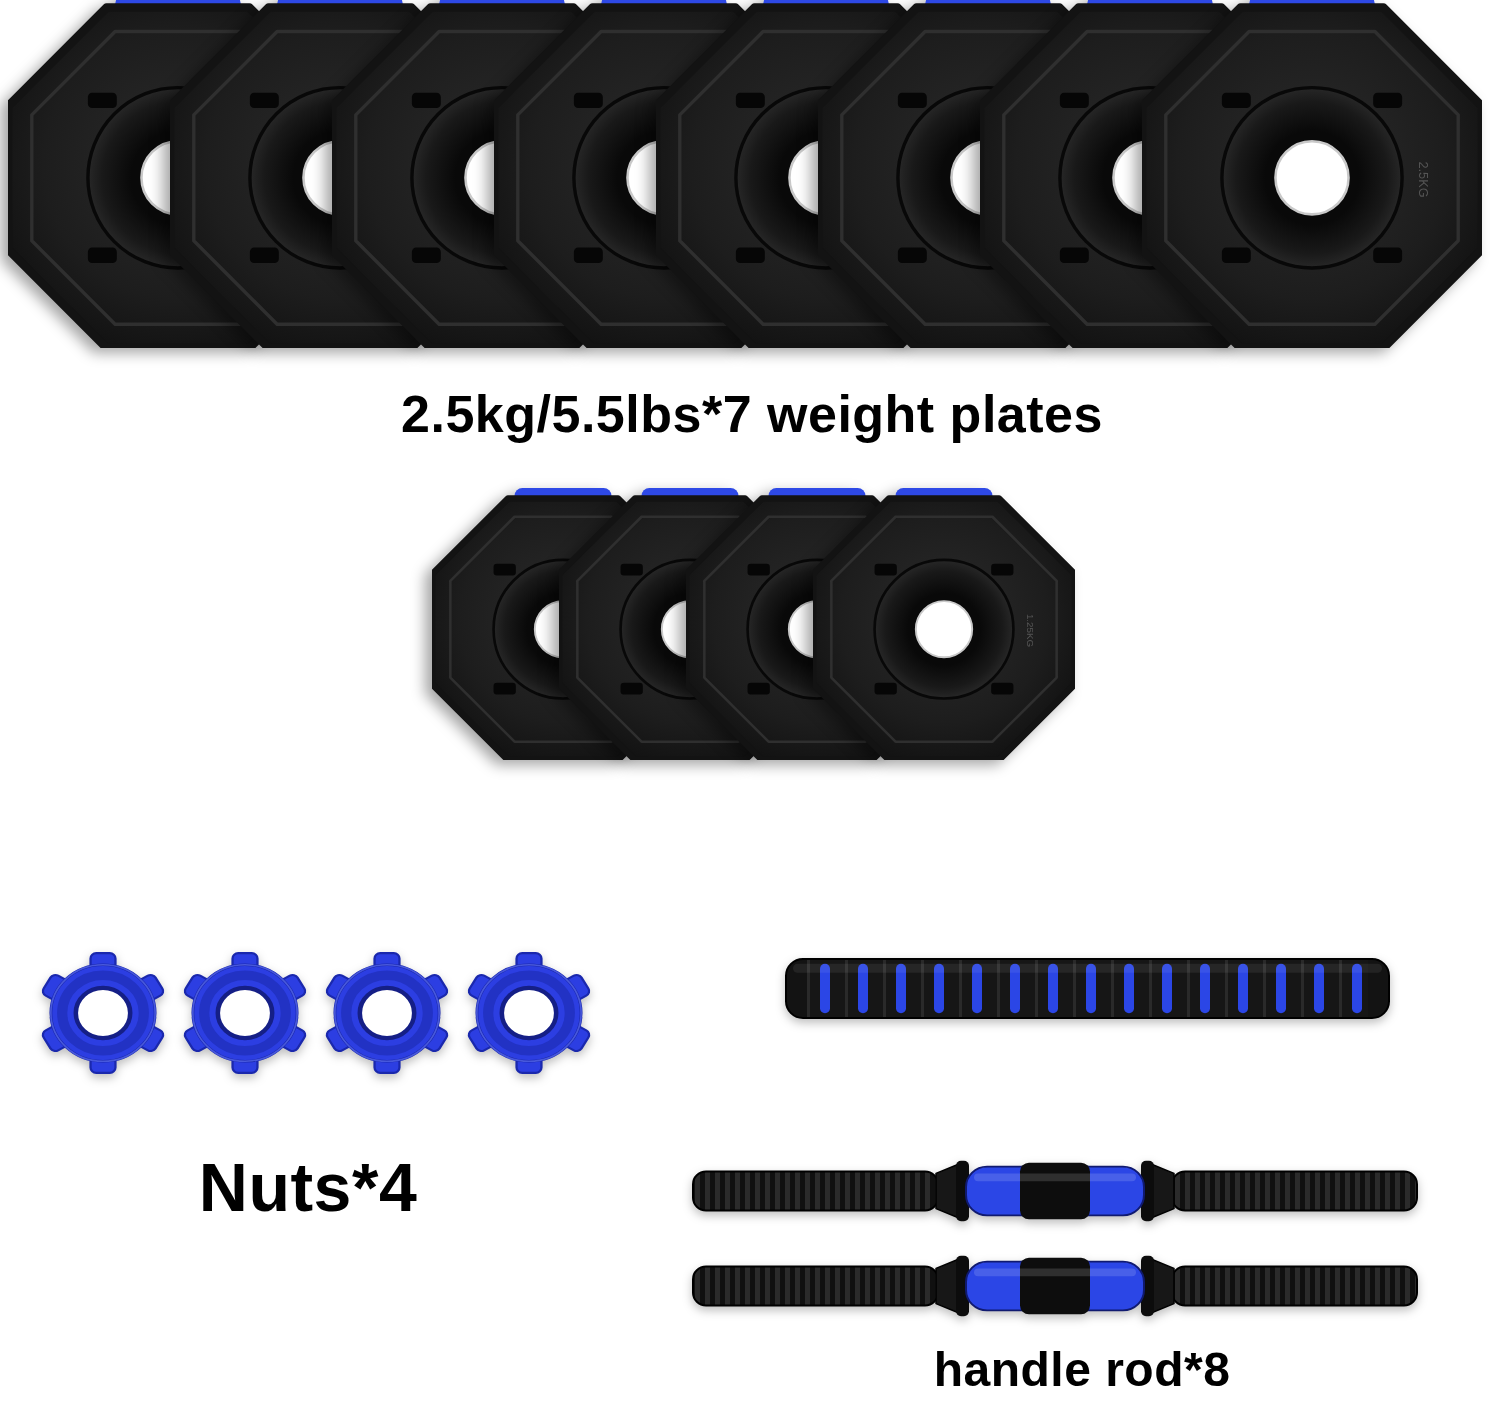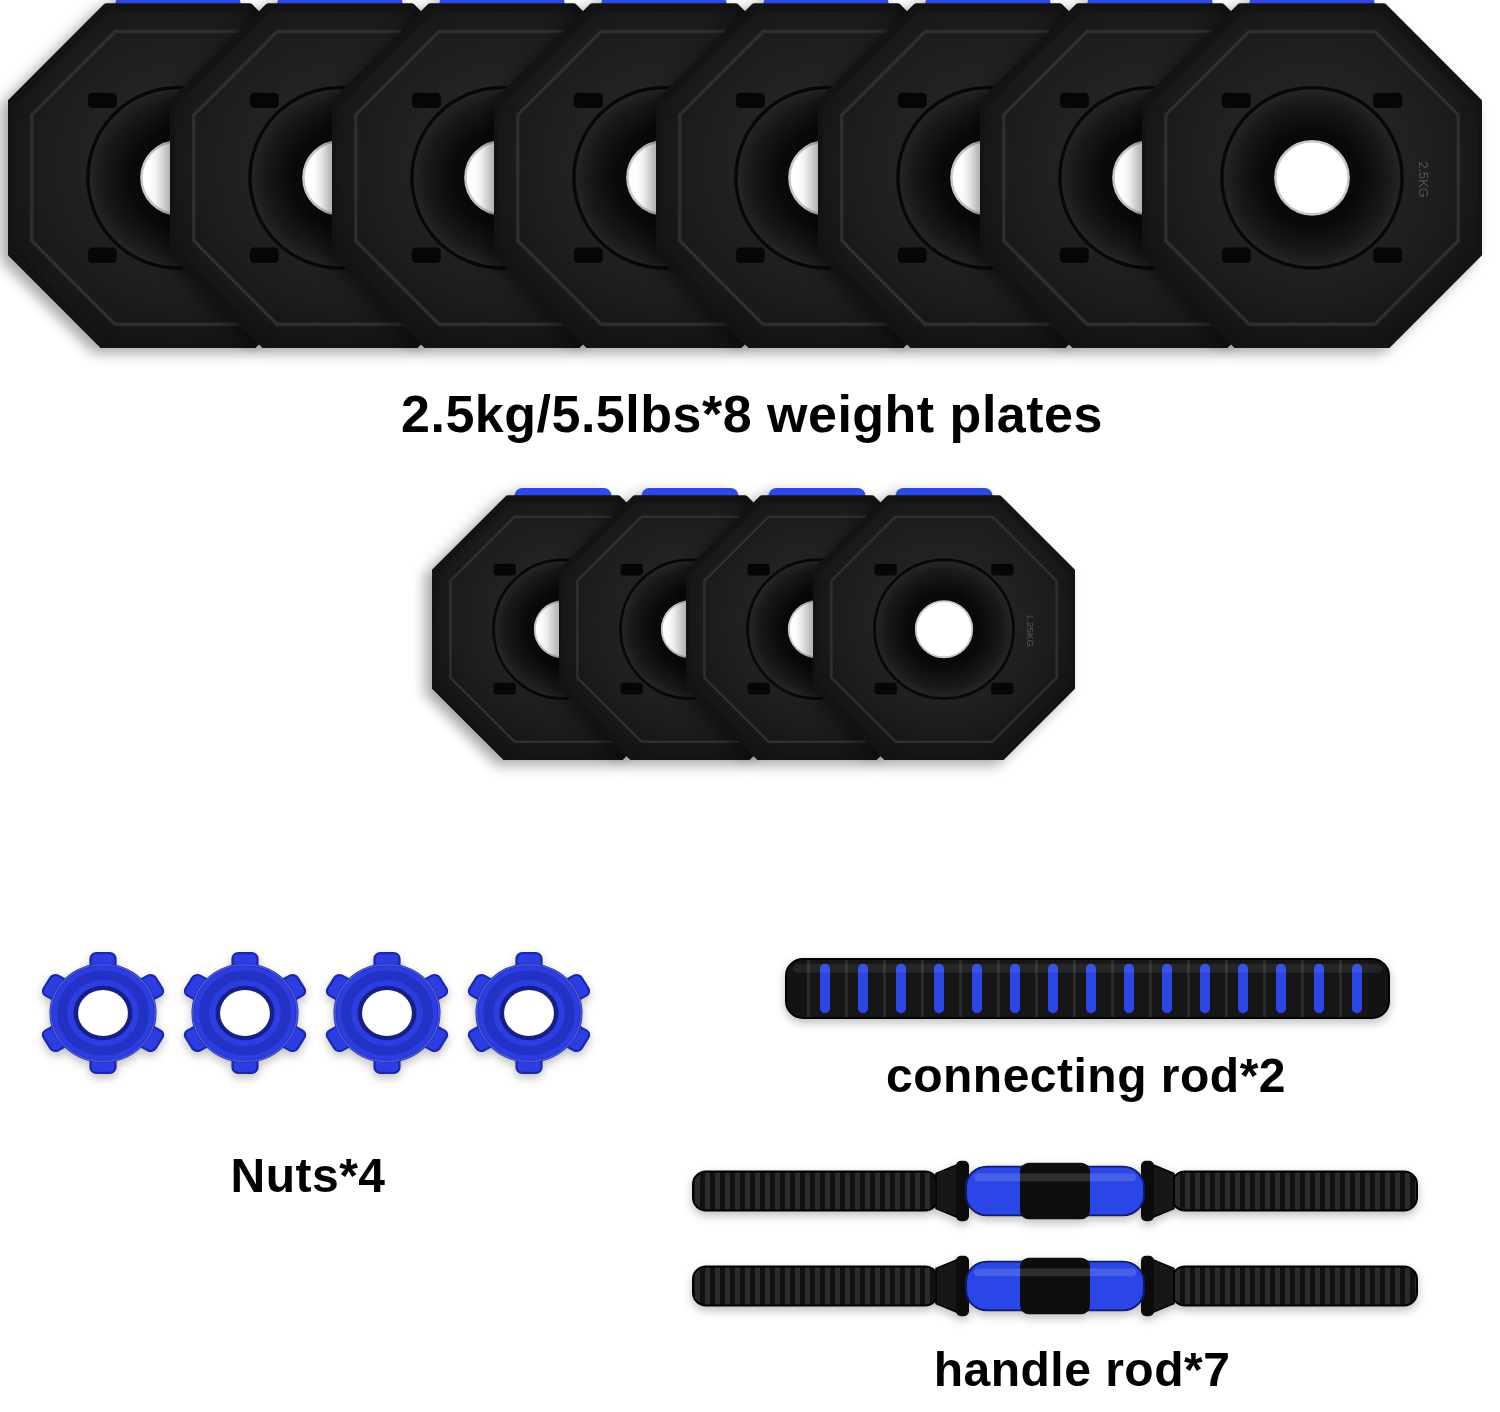--- a/index.html
+++ b/index.html
@@ -320,21 +320,21 @@
       <g fill="#060606">
         <rect x="47" y="50" width="17" height="9" rx="2.5"></rect>
         <rect x="136" y="50" width="17" height="9" rx="2.5"></rect>
         <rect x="47" y="141" width="17" height="9" rx="2.5"></rect>
         <rect x="136" y="141" width="17" height="9" rx="2.5"></rect>
       </g>
       <text x="163" y="101" font-size="7.5" fill="#555555" text-anchor="middle" transform="rotate(90 163 101)" font-family="Liberation Sans, sans-serif">2.5KG</text>
     </svg>
   </div>
     </div>
-  <div class="caption" style="left:752px; top:384px; font-size:52px;">2.5kg/5.5lbs*8 weight plates</div>
+  <div class="caption" style="left:752px; top:384px; font-size:52px;">2.5kg/5.5lbs*7 weight plates</div>
 
   <div id="small-plates" class="group">
       <div class="placed plate-shadow" style="left: 432px; top: 488px; width: 262px; height: 272px; z-index: 1;">
     <svg viewBox="0 -8 200 208" width="100%" height="100%" preserveAspectRatio="none">
       <defs>
         <radialGradient id="pf" cx="50%" cy="46%" r="64%">
           <stop offset="0%" stop-color="#2b2b2b"></stop>
           <stop offset="62%" stop-color="#1d1d1d"></stop>
           <stop offset="100%" stop-color="#0e0e0e"></stop>
         </radialGradient>
@@ -547,40 +547,39 @@
       </g>
 
       <circle cx="60" cy="60" r="46" fill="#2c3ee2" stroke="#1a28ad" stroke-width="2.5"></circle>
       <circle cx="60" cy="60" r="36" fill="none" stroke="#2232c4" stroke-width="9"></circle>
       <circle cx="60" cy="60" r="46" fill="none" stroke="#5b6cf0" stroke-width="1.5" opacity="0.7"></circle>
 
       <circle cx="60" cy="60" r="24" fill="#ffffff" stroke="#151f86" stroke-width="4"></circle>
     </svg>
   </div>
     </div>
-  <div class="caption" style="left:308px; top:1148px; font-size:48px;">Nuts*4</div>
+  <div class="caption" style="left:308px; top:1148px; font-size:68px;">Nuts*4</div>
 
   <div id="connecting-rods" class="group">
       <div class="placed soft-shadow" style="left: 785px; top: 955px; width: 605px; height: 67px; z-index: 1;">
     <svg viewBox="0 0 605 68" width="100%" height="100%" preserveAspectRatio="none">
       <defs>
         <pattern id="crStripes" x="22" y="0" width="38" height="68" patternUnits="userSpaceOnUse">
           <rect width="38" height="68" fill="#161616"></rect>
           <rect x="0" y="4" width="3" height="60" fill="#2a2a2a"></rect>
           <rect x="13" y="9" width="10" height="50" rx="5" fill="#2b46e6"></rect>
         </pattern>
       </defs>
       <rect x="1" y="4" width="603" height="60" rx="17" fill="#131313"></rect>
       <rect x="22" y="4" width="561" height="60" fill="url(#crStripes)"></rect>
       <rect x="1" y="4" width="603" height="60" rx="17" fill="none" stroke="#000000" stroke-width="2"></rect>
       <rect x="8" y="9" width="589" height="9" rx="4.5" fill="#ffffff" opacity="0.07"></rect>
     </svg>
   </div>
     </div>
-  <div class="caption" style="left:1086px; top:1048px; font-size:48px;">connecting rod*2</div>
 
   <div id="handle-rods" class="group">
       <div class="placed soft-shadow" style="left: 690px; top: 1152px; width: 730px; height: 78px; z-index: 1;">
     <svg viewBox="0 0 730 80" width="100%" height="100%" preserveAspectRatio="none">
       <defs>
         <pattern id="hrThreads" width="10" height="80" patternUnits="userSpaceOnUse">
           <rect width="10" height="80" fill="#101010"></rect>
           <rect x="5" width="5" height="80" fill="#2b2b2b"></rect>
         </pattern>
       </defs>
@@ -636,15 +635,15 @@
 
       <g>
         <rect x="276" y="15" width="178" height="50" rx="21" fill="#2b46e6"></rect>
         <rect x="276" y="15" width="178" height="50" rx="21" fill="none" stroke="#101a70" stroke-width="2"></rect>
         <rect x="330" y="11" width="70" height="58" rx="9" fill="#0d0d0d"></rect>
         <rect x="284" y="22" width="162" height="8" rx="4" fill="#ffffff" opacity="0.14"></rect>
       </g>
     </svg>
   </div>
     </div>
-  <div class="caption" style="left:1082px; top:1342px; font-size:48px;">handle rod*7</div>
+  <div class="caption" style="left:1082px; top:1342px; font-size:48px;">handle rod*8</div>
 
 </div>
 
 </body></html>

